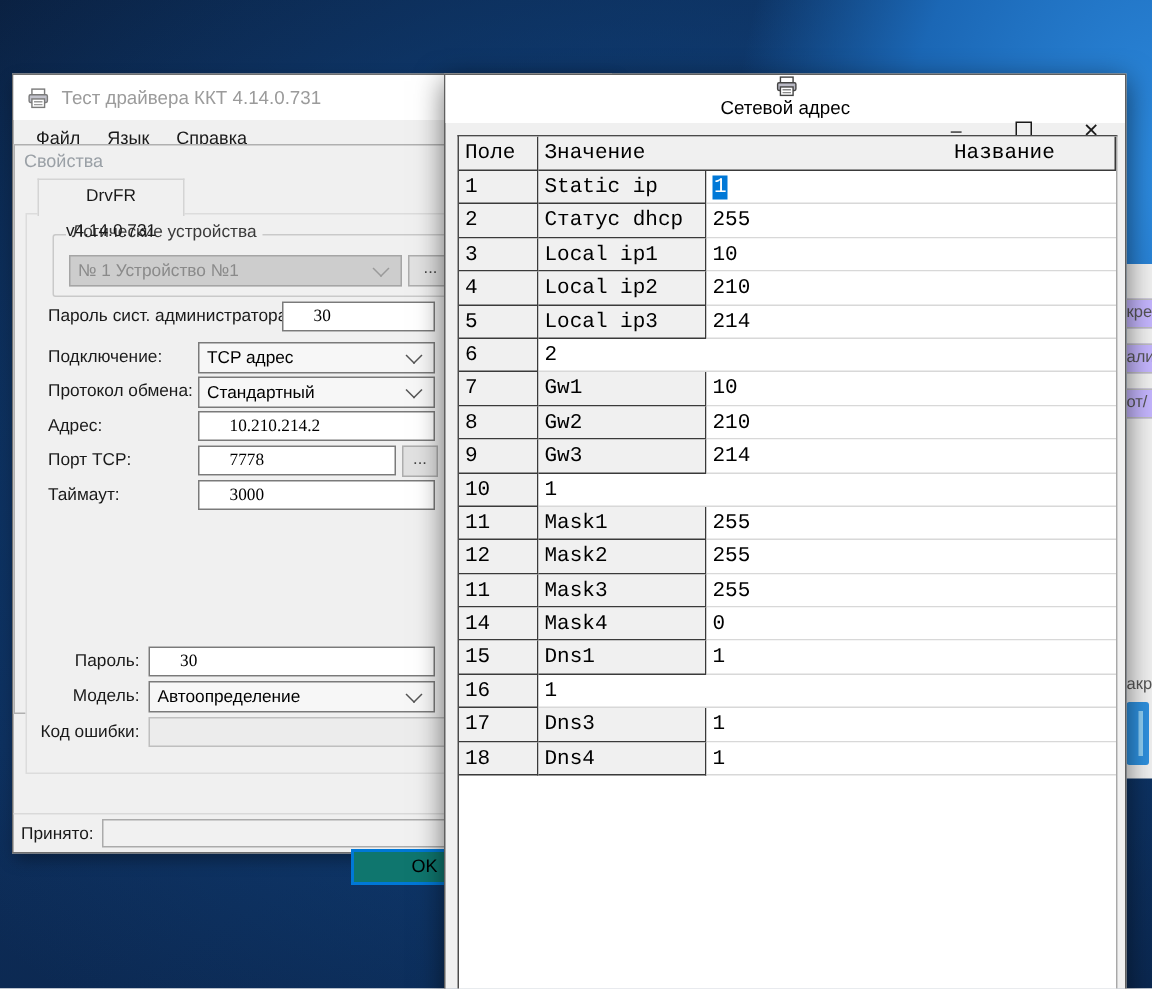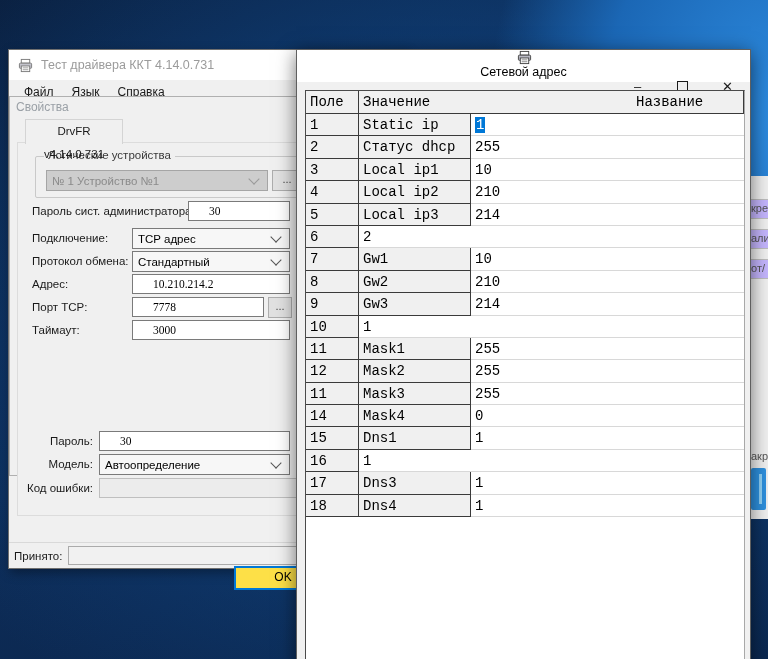--- a/index.html
+++ b/index.html
@@ -44,21 +44,21 @@
       font-family:Liberation Serif, serif;font-size:11.5px;color:#000;padding:1px 20px;outline:none;}
   .tb:disabled{background:#ececec;border-color:#bfbfbf;}
   .combo{position:absolute;box-sizing:border-box;height:21px;background:#f7f7f7;border:1px solid #7a7a7a;
          display:flex;align-items:center;font-size:11.5px;color:#000;padding-left:5px;}
   .combo.disabled{background:#cdcdcd;border-color:#a5a5a5;color:#8a8a8a;}
   .chev{width:7px;height:7px;border-right:1.4px solid #555;border-bottom:1.4px solid #555;
         transform:rotate(45deg);margin-left:auto;margin-right:9px;margin-top:-4px;flex:0 0 auto;}
   .combo.disabled .chev{border-color:#9a9a9a;}
   .dots-btn{position:absolute;box-sizing:border-box;height:21px;background:#e1e1e1;border:1px solid #adadad;
             font-size:11px;color:#444;text-align:center;line-height:17px;}
-  .ok-btn{position:absolute;left:224px;top:469px;width:98px;height:24px;background:#fde047;
+  .ok-btn{position:absolute;left:224px;top:469px;width:98px;height:24px;background:#0f766e;
           border:2px solid var(--accent);box-sizing:border-box;font-size:12px;color:#000;
           text-align:center;line-height:19px;}
   .mstatus{position:absolute;left:0;bottom:0;width:100%;height:26px;border-top:1px solid #d9d9d9;
            display:flex;align-items:center;box-sizing:border-box;}
   .mstatus .slabel{font-size:11.5px;color:#1a1a1a;padding:0 6px 0 5px;white-space:nowrap;}
   .sunken{flex:1;height:19px;margin-right:0;border:1px solid #ababab;background:#f1f1f1;box-sizing:border-box;}
   
   #network-window{left:296px;top:8px;width:455px;height:643px;z-index:3;border-color:#5f5f5f;
                   box-shadow:0 4px 18px rgba(0,0,0,.55);}
   #network-window .titlebar{height:32px;flex-direction:column;}

